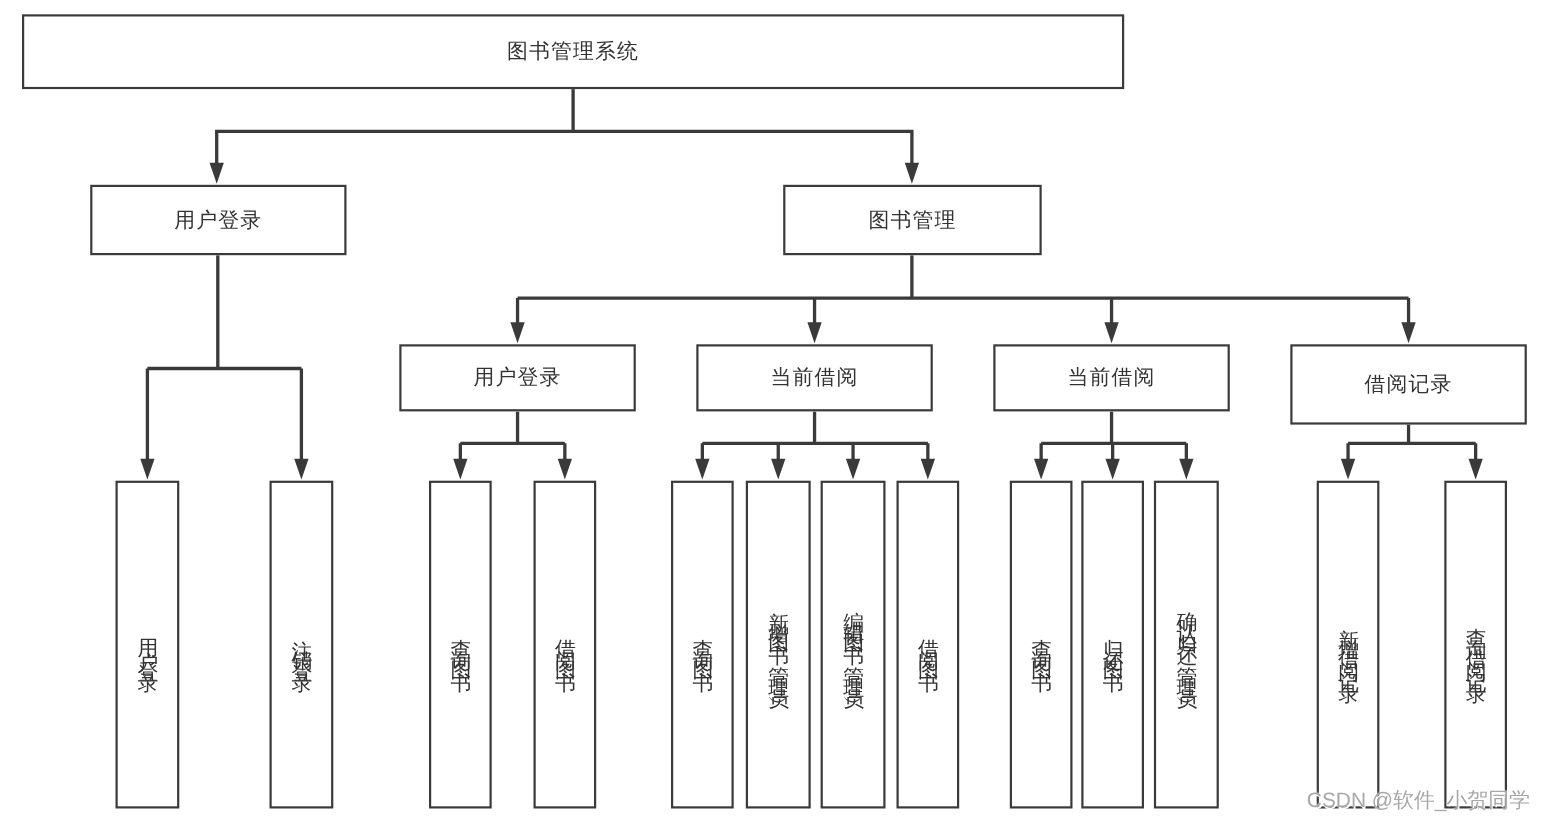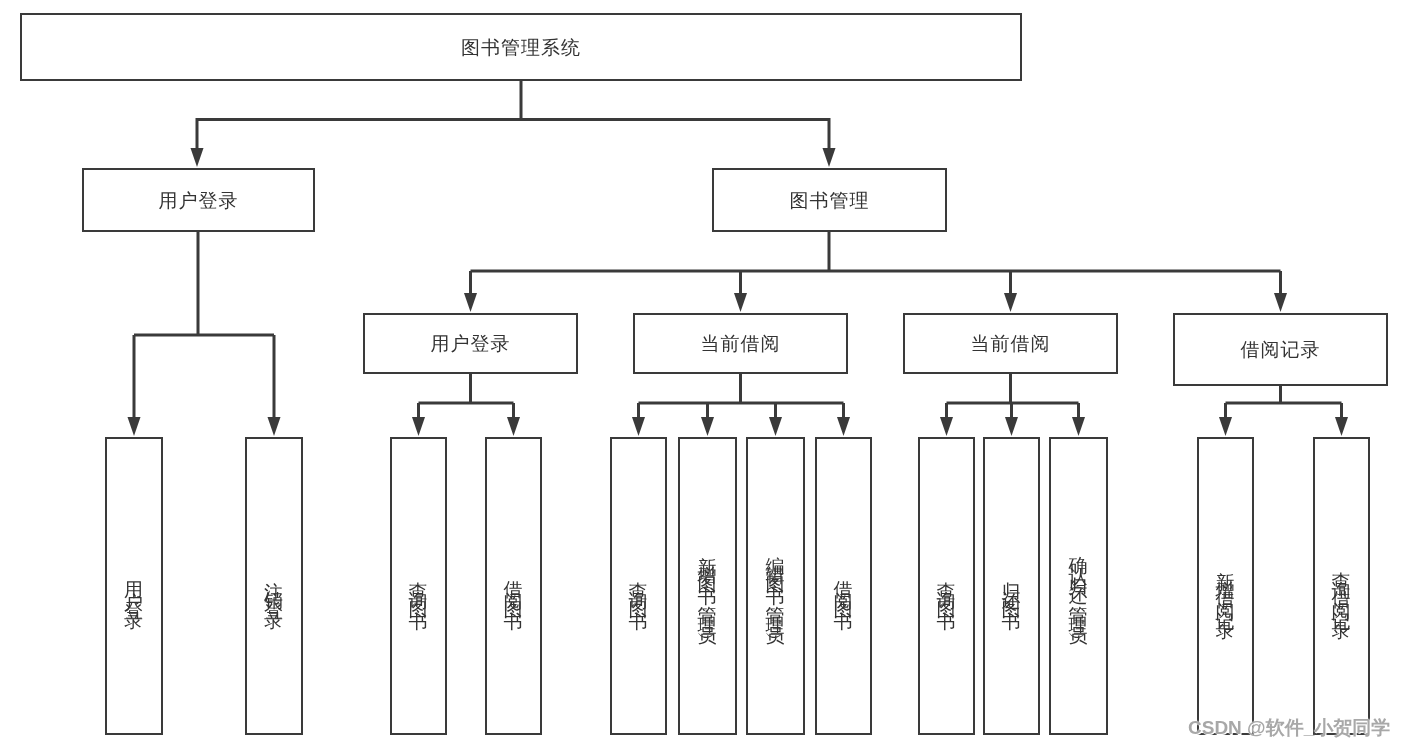--- a/index.html
+++ b/index.html
@@ -21,21 +21,21 @@
     color:var(--text,#333);font-size:19px;letter-spacing:1px;
     white-space:nowrap;line-height:1;
   }
   .vlbl{
     color:var(--text,#333);font-size:19px;line-height:1;
     writing-mode:vertical-rl;letter-spacing:10px;
   }
   .watermark{
     position:absolute;left:1188px;top:715px;z-index:5;
     font-size:19px;color:var(--watermark,#a8a8a8);
-    text-shadow:0 0 2px #fff,1px 1px 0 #fff;white-space:nowrap;font-weight:bold;
+    text-shadow:0 0 2px #fff,1px 1px 0 #fff;white-space:nowrap;
   }
 </style>
 </head>
 <body>
 
 <div class="stage">
 
   <svg class="wires" width="1405" height="747">
     <g>
       <path d="M521,69 V120 M197,119.5 H829 M197,118 V152 M829,118 V152"></path>

